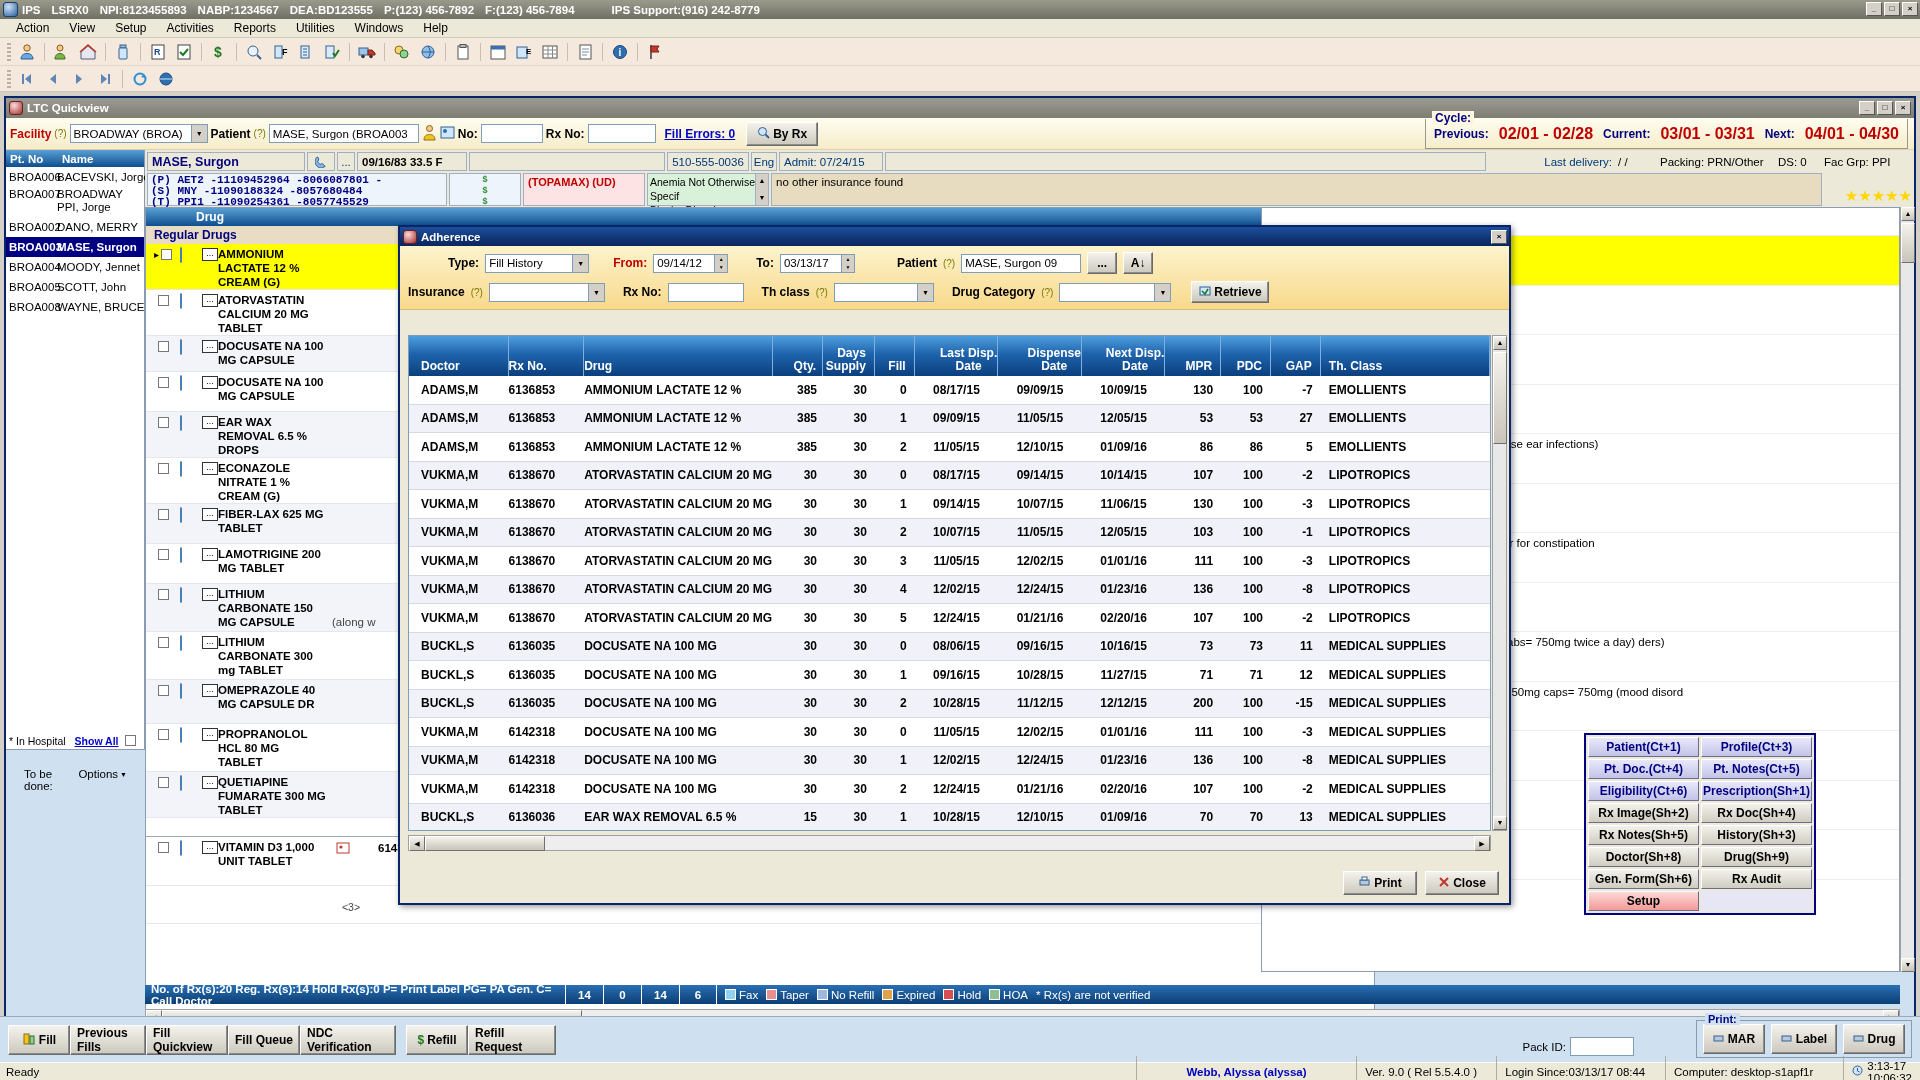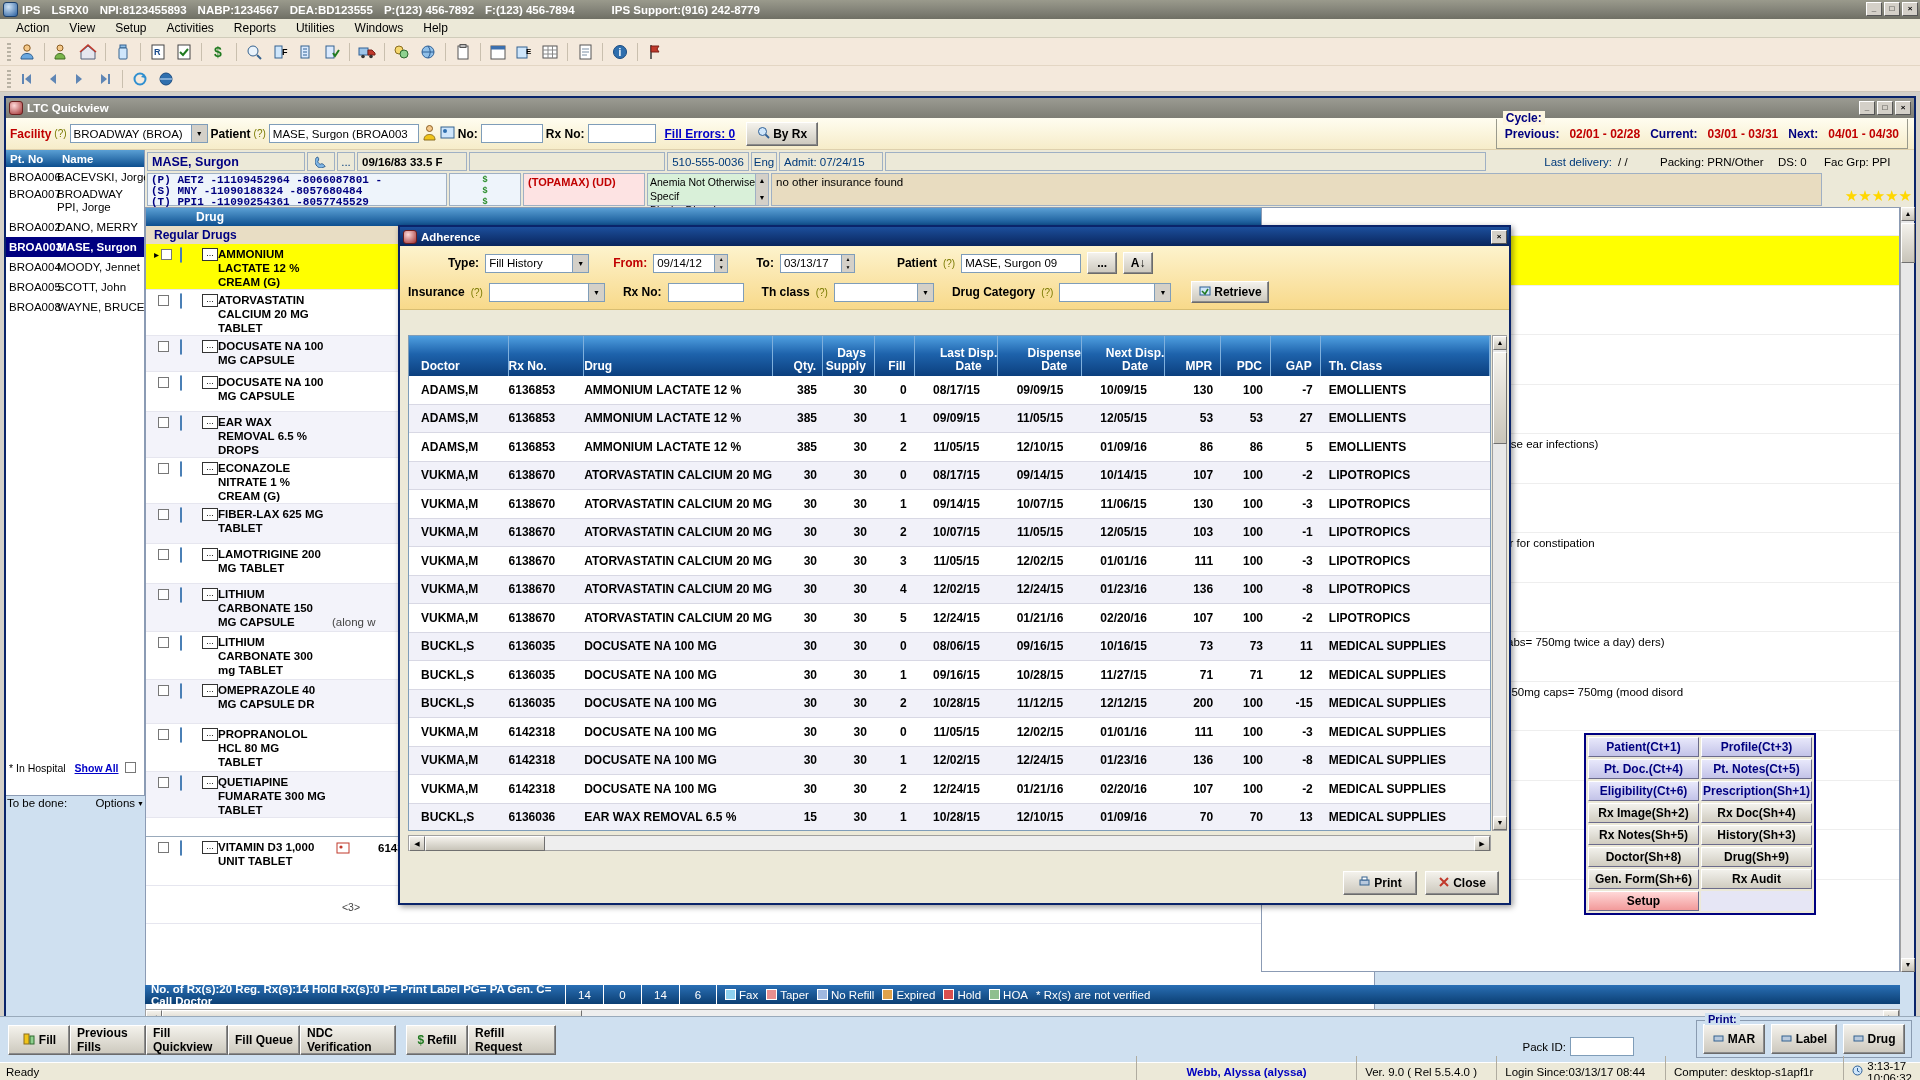--- a/index.html
+++ b/index.html
@@ -106,40 +106,40 @@
   .cyclebox {
     position: absolute; right: 6px; top: 1px; height: 30px;
     border: 1px solid #9a9a8c; border-top: none;
     padding: 0 8px; display: flex; align-items: center; gap: 10px;
   }
   .cyclebox .legend {
     position: absolute; top: -8px; left: 6px; background: #fdf6e0;
     color: #000080; font-weight: bold; font-size: 12px; padding: 0 3px;
   }
   .cyc-lbl { color: #000080; font-weight: bold; font-size: 12px; }
-  .cyc-val { color: #c00000; font-weight: bold; font-size: 12px; }
+  .cyc-val { color: #c00000; font-weight: bold; font-size: 16px; }
 
   
   .mdi-body { position: relative; height: 888px; background: #cfe0f0; }
 
   
   .ptlist { position: absolute; left: 0; top: 0; width: 139px; height: 660px;
     background: #fff; border-right: 1px solid #8b9bb4; }
   .ptlist-hd { display: flex; height: 17px;
     background: linear-gradient(180deg,#5a9fd4,#0d4f8f); color: #fff; font-weight: bold;
     font-size: 11.5px; align-items: center; }
   .ptlist-hd div { padding-left: 4px; }
   .ptrow { height: 20px; font-size: 11.5px; display: flex; align-items: center;
     padding-left: 3px; color: #000; white-space: nowrap; }
   .ptrow.sel { background: #000080; color: #fff; font-weight: bold; }
   .ptrow .no { width: 48px; flex: 0 0 48px; }
   .ptlist-foot { position: absolute; left: 0; bottom: 0; width: 139px; }
   .inhosp { font-size: 10.5px; padding: 2px 3px; }
-  .tobedone { font-size: 11.5px; background: #cfe0f0; padding: 1px;
-    border-top: 1px solid #8b9bb4; display:flex; align-items:center; gap:4px;margin-top:19px;}
+  .tobedone { font-size: 11.5px; background: #cfe0f0; padding: 18px;
+    border-top: 1px solid #8b9bb4; display:flex; align-items:flex-start; gap:4px;}
 
   
   .pthdr { position: absolute; left: 139px; top: 0; right: 0; height: 57px;
     background: #ece9d8; }
   .pth-row1 { display: flex; height: 19px; align-items: stretch; margin: 2px 2px 0 2px; gap: 2px; }
   .cell {
     border: 1px solid #9fb0c4; background: #ece9d8;
     display: flex; align-items: center; padding: 0 4px;
     font-size: 11.5px; color: #003a7a; white-space: nowrap; overflow:hidden;
   }
@@ -202,21 +202,21 @@
   .vsthumb { position:absolute; top:16px; left:0; width:14px; height:40px;
     background: linear-gradient(180deg,#f4f2ec,#c8c4b9);
     border: 1px solid #fff; border-right-color:#707070; border-bottom-color:#707070; }
 
   
   .summary { position: absolute; left: 139px; right: 14px; bottom: 34px; height: 19px;
     background: linear-gradient(180deg,#2a6fb5,#0b3f73); color: #fff;
     font-size: 11.5px; display: flex; align-items: center; }
   .summary .s1 { padding-left: 6px; width: 420px; font-weight: bold; }
   .sumcell { width: 38px; text-align: center; border-left: 1px solid #fff; height: 100%;
-    display:flex; align-items:center; justify-content:center; font-weight:normal;}
+    display:flex; align-items:center; justify-content:center; font-weight:bold;}
   .legend-item { display: flex; align-items: center; gap: 3px; margin-left: 8px; }
   .legend-item .bx { width: 11px; height: 11px; border: 1px solid #fff; }
 
   .hscroll { position: absolute; left: 139px; right: 14px; bottom: 12px; height: 17px;
     background: #eee; border: 1px solid #a0a0a0; display: flex; align-items: center; }
   .hsbtn { width: 16px; height: 15px; background: linear-gradient(180deg,#f4f2ec,#c8c4b9);
     border: 1px solid #fff; border-right-color:#707070; border-bottom-color:#707070;
     font-size: 7px; text-align:center; line-height:13px;}
   .hsthumb { height: 15px; background: linear-gradient(180deg,#f4f2ec,#c8c4b9);
     border: 1px solid #fff; border-right-color:#707070; border-bottom-color:#707070;}

